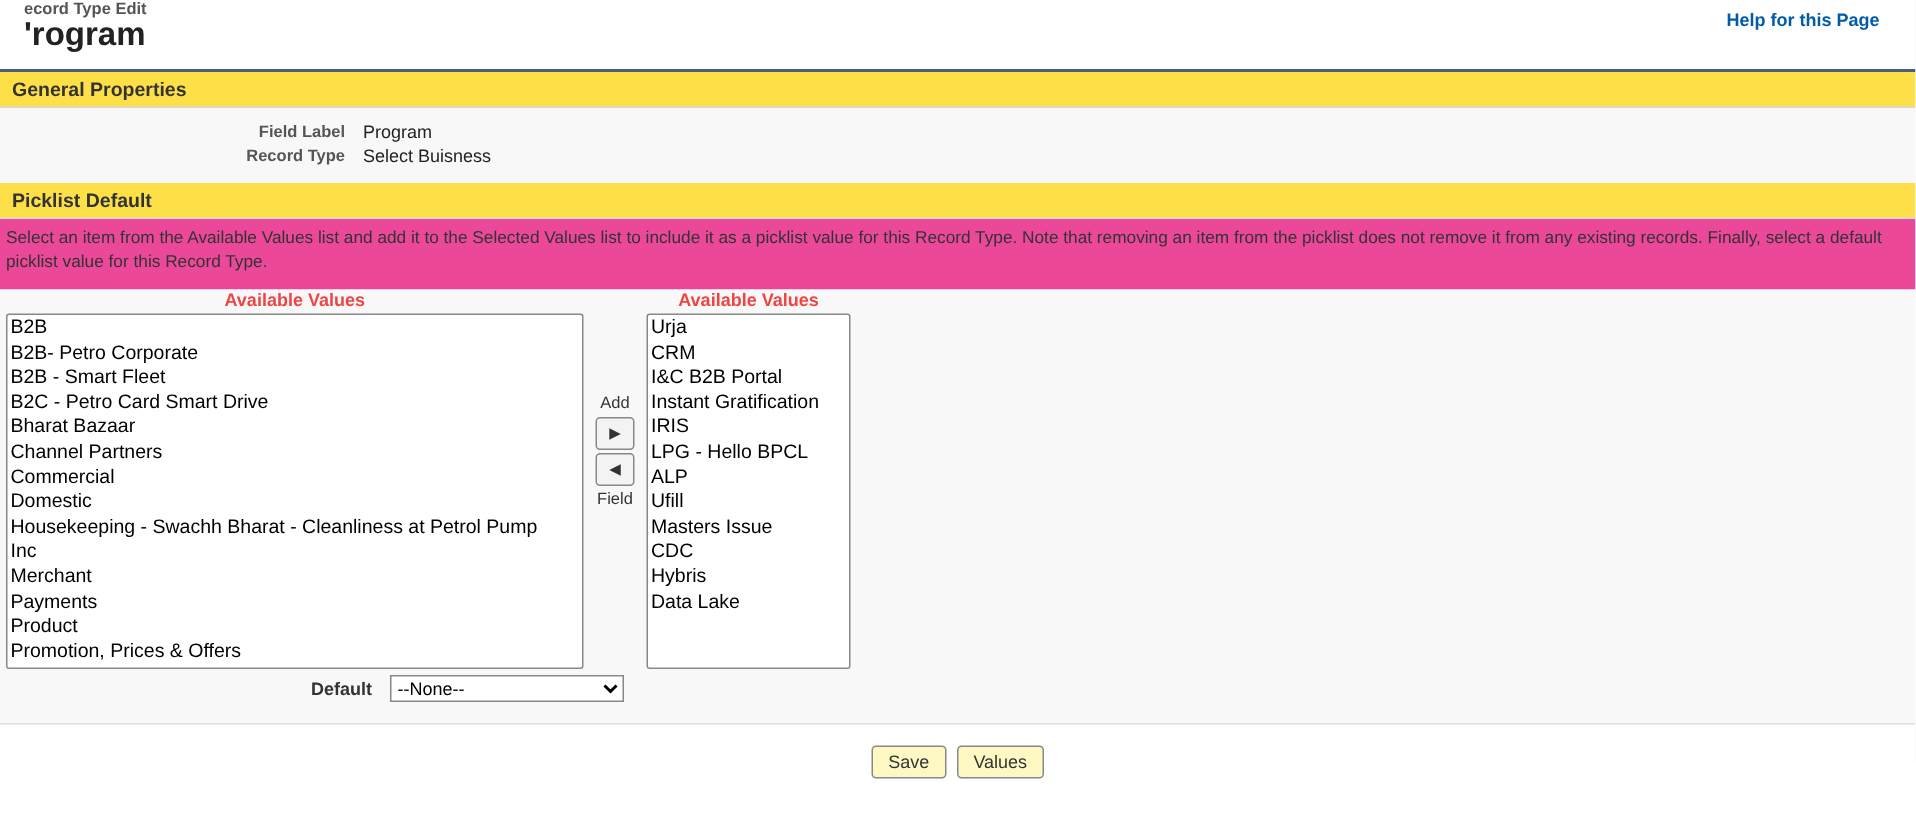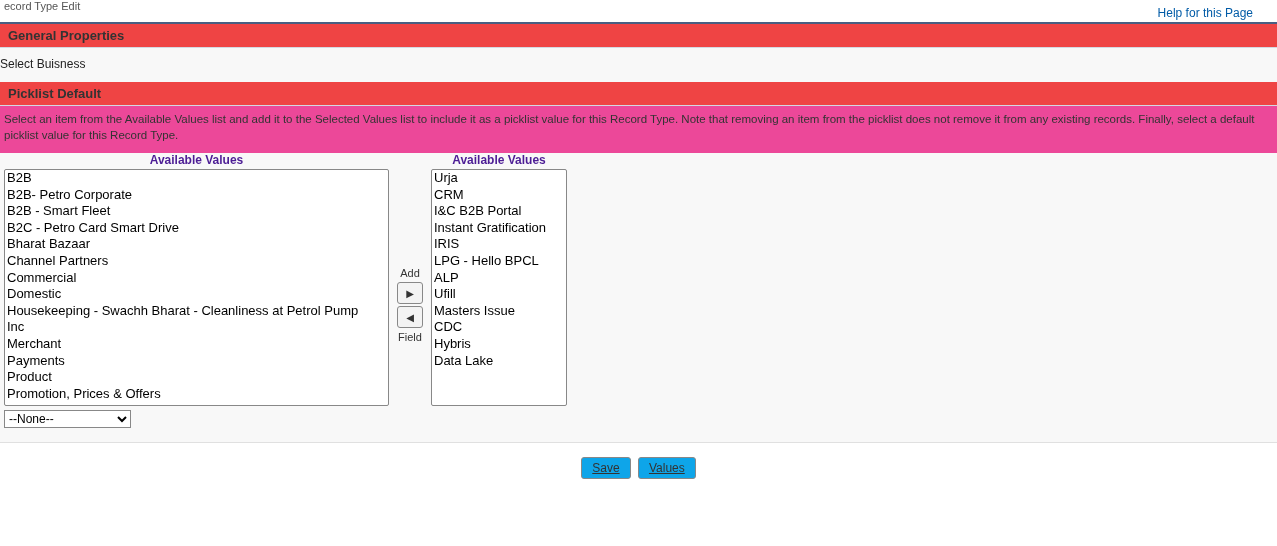--- a/index.html
+++ b/index.html
@@ -4,22 +4,23 @@
 <style>
   body {
     font-family: Arial, Helvetica, sans-serif;
     font-size: 12px;
     color: #333;
     margin: 0;
     padding: 0;
     background: #fff;
   }
   .top-area {
-    padding: 0 0 10px 4px;
+    padding: 0 0 10px 16px;
     position: relative;
+    font-weight: bold;
   }
   .top-subtitle {
     font-size: 11px;
     color: #555;
     padding-left: 0;
   }
   .top-title {
     font-size: 22px;
     color: #222;
     padding-left: 0;
@@ -33,21 +34,21 @@
     color: #015ba7;
     text-decoration: none;
     cursor: pointer;
   }
   .thick-rule {
     border: none;
     border-top: 2px solid #4a5e81;
     margin: 0;
   }
   .section-header {
-    background: #ef4444;
+    background: #fde047;
     padding: 4px 8px;
     font-weight: bold;
     font-size: 13px;
     color: #333;
     border-bottom: 1px solid #d4d9e2;
   }
   .props-section {
     background: #f8f8f8;
     padding: 8px 0 10px 0;
   }
@@ -87,21 +88,21 @@
   }
   .list-col {
     display: flex;
     flex-direction: column;
     align-items: center;
   }
   .list-title {
     font-weight: bold;
     font-size: 12px;
     margin-bottom: 2px;
-    color: #4c1d95;
+    color: #ef4444;
   }
   select.multi {
     font-family: Arial, sans-serif;
     font-size: 13px;
     border: 1px solid #888;
     background: #fff;
   }
   select.multi.available {
     width: 385px;
     height: 237px;
@@ -109,21 +110,21 @@
   select.multi.selected {
     width: 136px;
     height: 237px;
   }
   .btn-col {
     display: flex;
     flex-direction: column;
     align-items: center;
     justify-content: center;
     padding: 0 8px;
-    margin-top: 112px;
+    margin-top: 68px;
     font-size: 11px;
     color: #333;
   }
   .add-label, .remove-label {
     margin: 2px 0;
   }
   .arrow-btn {
     width: 24px;
     height: 20px;
     border: 1px solid #888;
@@ -145,55 +146,60 @@
   }
   .default-label {
     width: 244px;
     text-align: right;
     font-weight: bold;
     font-size: 12px;
     color: #333;
     padding-right: 12px;
   }
   select.default-select {
-    width: 127px;
+    width: 156px;
     font-size: 12px;
     border: 1px solid #888;
     background: #fff;
   }
   .footer-btns {
     text-align: center;
     padding: 14px 0 12px 0;
   }
   .action-btn {
     font-size: 12px;
     padding: 3px 10px;
     border: 1px solid #888;
     border-radius: 3px;
-    background: #0ea5e9;
+    background: #fef9c3;
     color: #333;
     cursor: pointer;
     margin: 0 2px;
-    text-decoration: underline;
   }
 </style>
 </head>
 <body>
 
 <div class="top-area">
   <div class="top-subtitle">ecord Type Edit</div>
+  <div class="top-title">'rogram</div>
   <a class="help-link">Help for this Page</a>
 </div>
 
 <hr class="thick-rule">
 
 <div class="section-header">General Properties</div>
 
 <div class="props-section">
   <div class="props-row">
+    <div class="props-label">Field Label</div>
+    <div class="props-value">Program</div>
+  </div>
+  <div class="props-row">
+    <div class="props-label">Record Type</div>
     <div class="props-value">Select Buisness</div>
   </div>
 </div>
 
 <div class="section-header">Picklist Default</div>
 
 <div class="picklist-help">Select an item from the Available Values list and add it to the Selected Values list to include it as a picklist value for this Record Type. Note that removing an item from the picklist does not remove it from any existing records. Finally, select a default picklist value for this Record Type.</div>
 
 <div class="picklist-area">
   <div class="lists-row">
@@ -241,20 +247,21 @@
           <option>Ufill</option>
           <option>Masters Issue</option>
           <option>CDC</option>
           <option>Hybris</option>
           <option>Data Lake</option>
         </select>
     </div>
   </div>
 
   <div class="default-row">
+    <div class="default-label">Default</div>
     <select class="default-select" id="default-select"><option>--None--</option></select>
   </div>
 </div>
 
 <div class="footer-btns">
   <button class="action-btn">Save</button>
   <button class="action-btn">Values</button>
 </div>
 
 </body></html>

